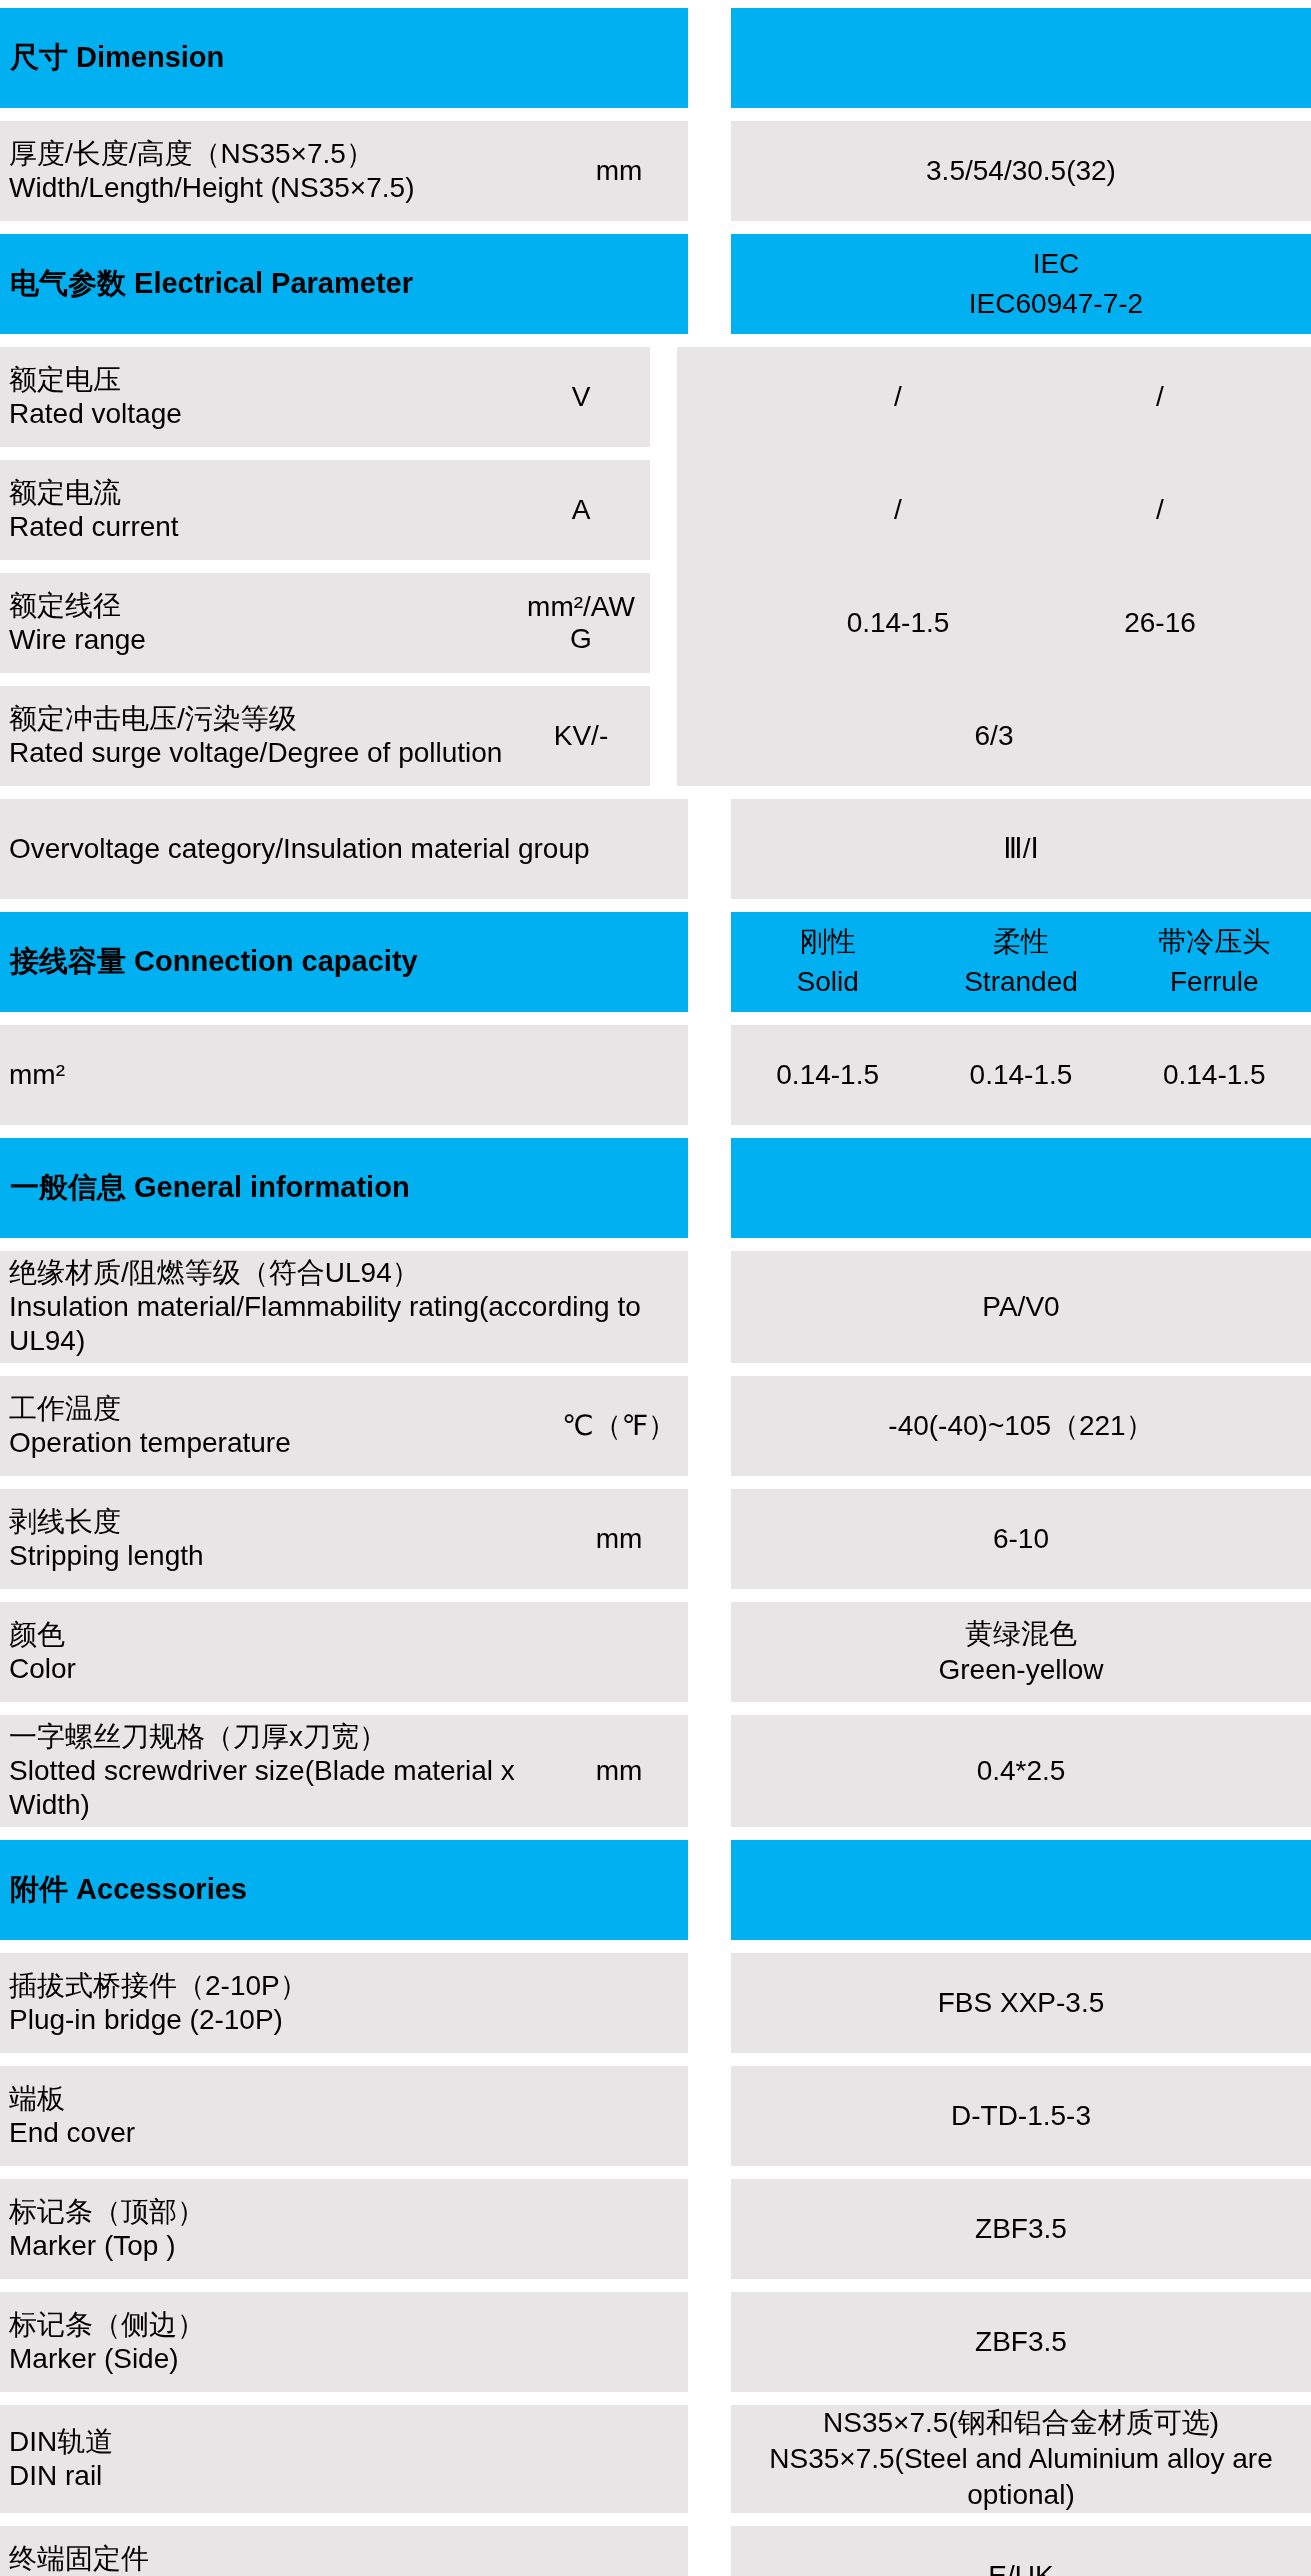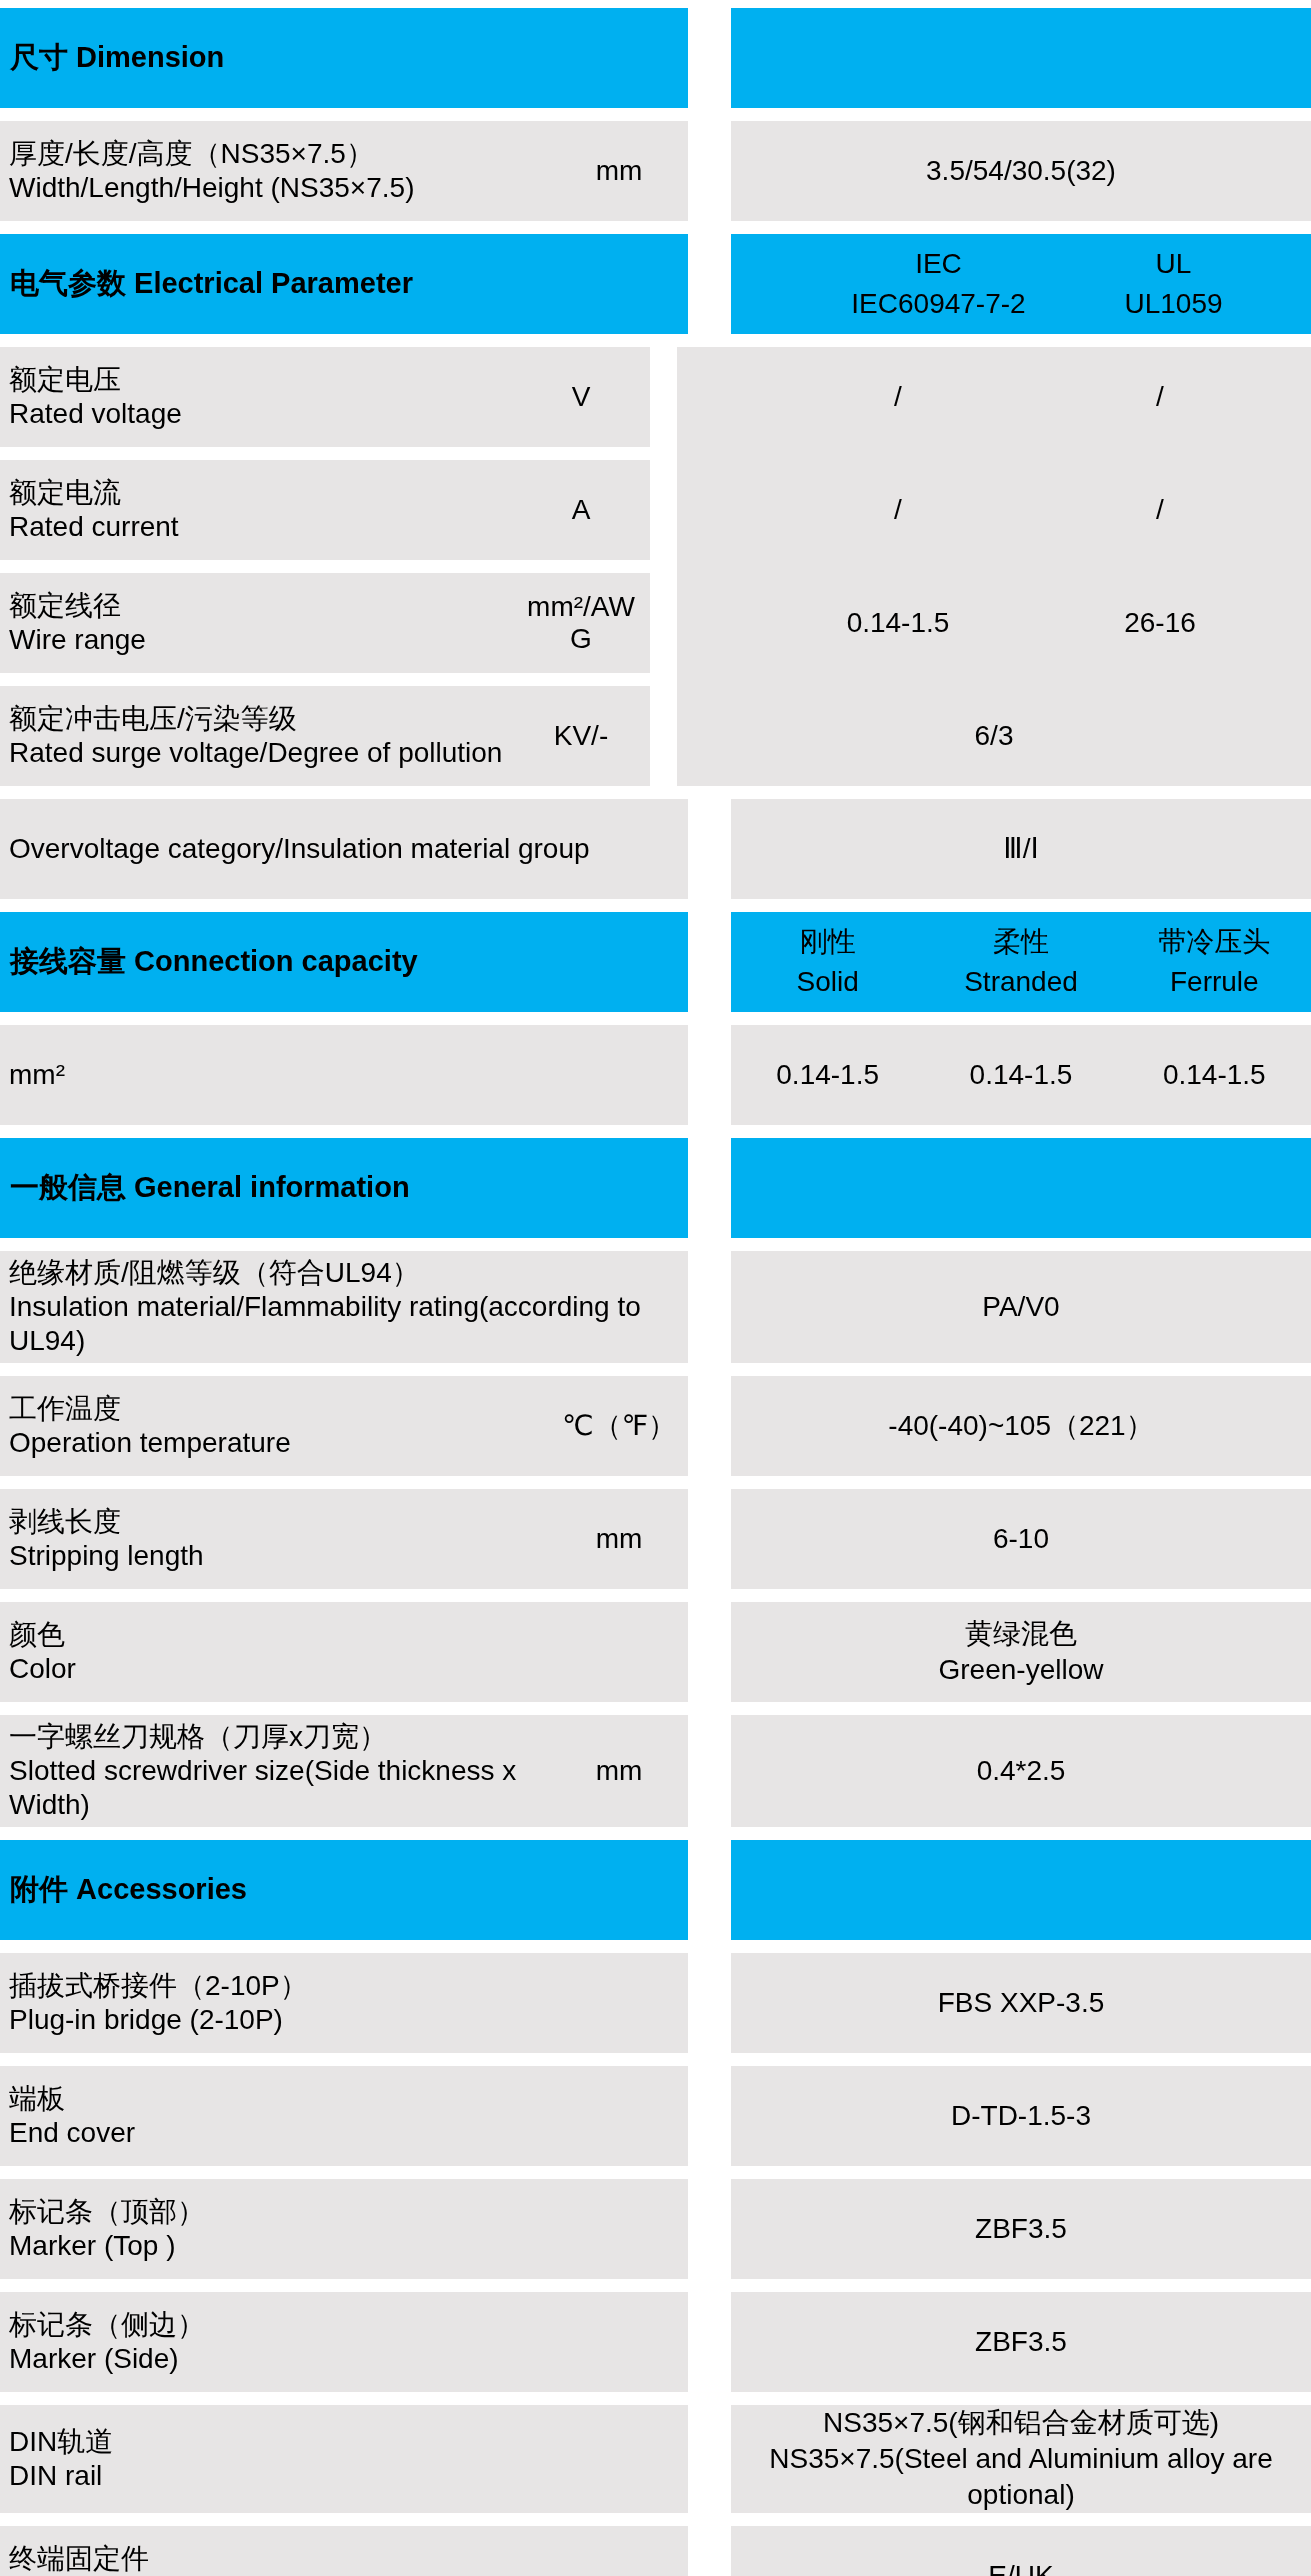--- a/index.html
+++ b/index.html
@@ -68,24 +68,20 @@
   <div class="row hdr">
     <div class="cl">
       <span class="hdr-title">电气参数 Electrical Parameter</span>
     </div>
     <div class="cr">
       <div class="cols2">
         <div>
           <div>IEC</div>
           <div>IEC60947-7-2</div>
         </div>
-        <div>
-          <div>UL</div>
-          <div>UL1059</div>
-        </div>
       </div>
     </div>
   </div>
 
   <div class="elec">
     <div class="elec-left">
       <div class="cl">
         <div class="label">
           <div>额定电压</div>
           <div>Rated voltage</div>
@@ -244,21 +240,21 @@
         <div>黄绿混色</div>
         <div>Green-yellow</div>
       </div>
     </div>
   </div>
 
   <div class="row">
     <div class="cl">
       <div class="label">
         <div>一字螺丝刀规格（刀厚x刀宽）</div>
-        <div>Slotted screwdriver size(Side thickness x Width)</div>
+        <div>Slotted screwdriver size(Blade material x Width)</div>
       </div>
       <div class="unit">mm</div>
     </div>
     <div class="cr">
       <div class="center-val">0.4*2.5</div>
     </div>
   </div>
 
   <div class="row hdr">
     <div class="cl">

